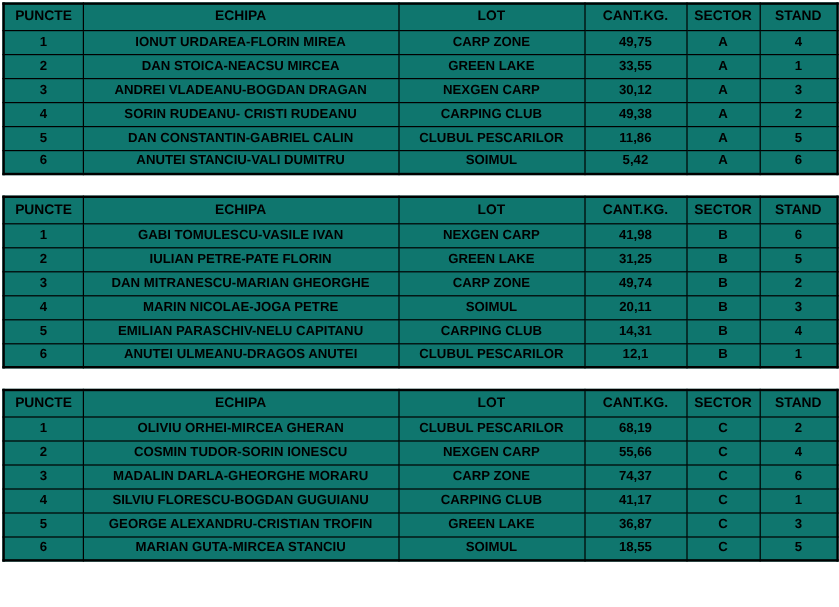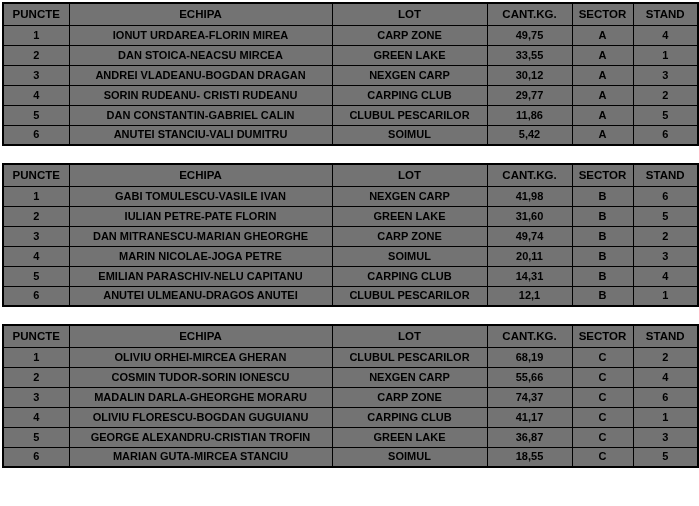--- a/index.html
+++ b/index.html
@@ -13,21 +13,21 @@
     font-family: "Liberation Sans", sans-serif;
     box-sizing: border-box;
     padding: 2px 0 0 2px;
     overflow: hidden;
   }
   table.ranking {
     border-collapse: collapse;
     table-layout: fixed;
     width: 695px;
     margin-bottom: 17px;
-    background: #737373;
+    background: #0f766e;
     border: 2px solid #000000;
   }
   table.ranking:last-child { margin-bottom: 0; }
   table.ranking th,
   table.ranking td {
     border: 1.5px solid #000000;
     text-align: center;
     vertical-align: middle;
     font-weight: bold;
     color: #000000;
@@ -94,21 +94,21 @@
         <td>ANDREI VLADEANU-BOGDAN DRAGAN</td>
         <td>NEXGEN CARP</td>
         <td>30,12</td>
         <td>A</td>
         <td>3</td>
       </tr>
       <tr>
         <td>4</td>
         <td>SORIN RUDEANU- CRISTI RUDEANU</td>
         <td>CARPING CLUB</td>
-        <td>29,77</td>
+        <td>49,38</td>
         <td>A</td>
         <td>2</td>
       </tr>
       <tr>
         <td>5</td>
         <td>DAN CONSTANTIN-GABRIEL CALIN</td>
         <td>CLUBUL PESCARILOR</td>
         <td>11,86</td>
         <td>A</td>
         <td>5</td>
@@ -149,21 +149,21 @@
         <td>GABI TOMULESCU-VASILE IVAN</td>
         <td>NEXGEN CARP</td>
         <td>41,98</td>
         <td>B</td>
         <td>6</td>
       </tr>
       <tr>
         <td>2</td>
         <td>IULIAN PETRE-PATE FLORIN</td>
         <td>GREEN LAKE</td>
-        <td>31,60</td>
+        <td>31,25</td>
         <td>B</td>
         <td>5</td>
       </tr>
       <tr>
         <td>3</td>
         <td>DAN MITRANESCU-MARIAN GHEORGHE</td>
         <td>CARP ZONE</td>
         <td>49,74</td>
         <td>B</td>
         <td>2</td>
@@ -234,21 +234,21 @@
       <tr>
         <td>3</td>
         <td>MADALIN DARLA-GHEORGHE MORARU</td>
         <td>CARP ZONE</td>
         <td>74,37</td>
         <td>C</td>
         <td>6</td>
       </tr>
       <tr>
         <td>4</td>
-        <td>OLIVIU FLORESCU-BOGDAN GUGUIANU</td>
+        <td>SILVIU FLORESCU-BOGDAN GUGUIANU</td>
         <td>CARPING CLUB</td>
         <td>41,17</td>
         <td>C</td>
         <td>1</td>
       </tr>
       <tr>
         <td>5</td>
         <td>GEORGE ALEXANDRU-CRISTIAN TROFIN</td>
         <td>GREEN LAKE</td>
         <td>36,87</td>

